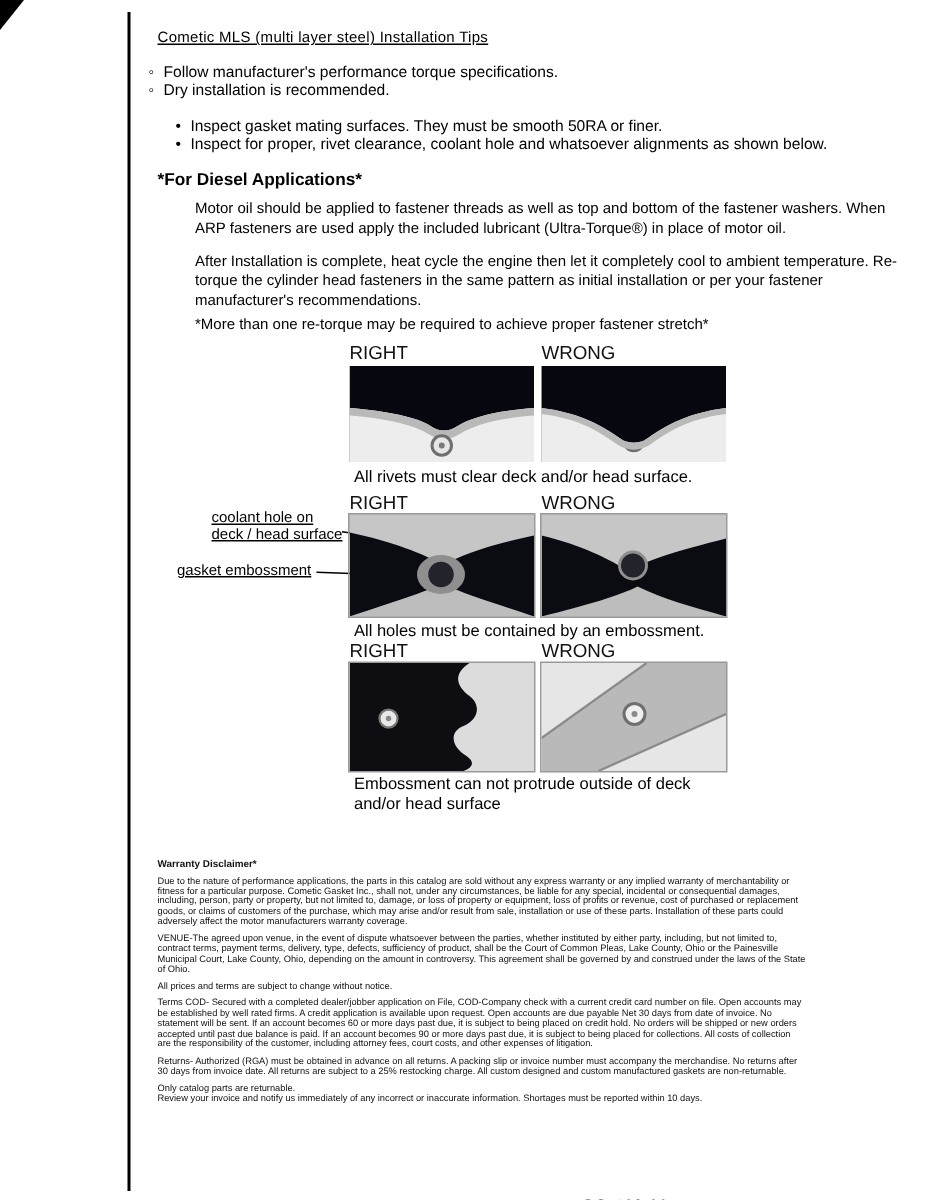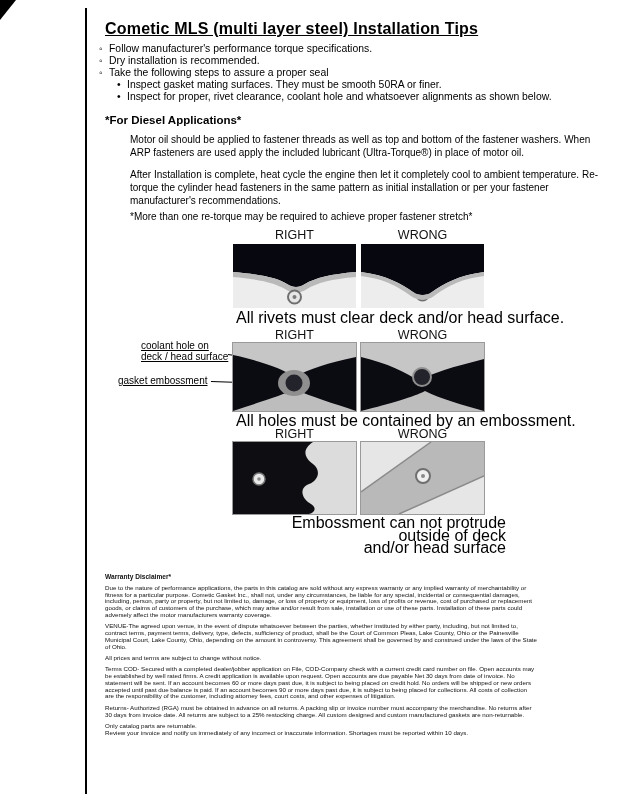--- a/index.html
+++ b/index.html
@@ -5,43 +5,43 @@
   * { margin:0; padding:0; box-sizing:border-box; }
   html,body { background:#ffffff; }
   #page {
     position:relative; width:618px; height:800px; background:#ffffff;
     font-family:"Liberation Sans", sans-serif; color:#000; overflow:hidden;
   }
   .corner-mark{ position:absolute; left:0; top:0; width:16px; height:20px;
     background:#000; clip-path:polygon(0 0,100% 0,0 100%); }
   .left-rule{ position:absolute; left:85px; top:8px; width:2px; height:786px; background:#000; }
 
-  .title{ position:absolute; left:105px; top:20px; font-size:16px; font-weight:bold;
+  .title{ position:absolute; left:105px; top:20px; font-size:10px; font-weight:normal;
     text-decoration:underline; letter-spacing:.2px; }
 
   .tip{ position:absolute; left:99px; font-size:10.4px; white-space:nowrap; }
   .tip .glyph{ display:inline-block; width:10px; }
   .t0{ top:43px } .t1{ top:55px } .t2{ top:67px }
   .sub{ left:117px; }
   .s0{ top:79px } .s1{ top:91px }
 
   .diesel-h{ position:absolute; left:105px; top:114px; font-size:11.5px; font-weight:bold; }
   .para{ position:absolute; left:90px; width:472px; font-size:10px; line-height:13px;margin-left:40px; }
   .p1{ top:133px } .p2{ top:168px } .note{ top:210px; width:500px; }
 
-  .dlabel{ position:absolute; width:123px; text-align:center; font-size:12.5px; color:#111; }
+  .dlabel{ position:absolute; width:123px; text-align:left; font-size:12.5px; color:#111; }
   .lab-r1{ top:228px } .lab-r2{ top:328px } .lab-r3{ top:427px }
   .col-right{ left:233px } .col-wrong{ left:361px }
 
   .dimg{ position:absolute; width:123px; line-height:0; }
   .dimg svg{ display:block; }
   .img-r1{ top:244px } .img-r2{ top:343px } .img-r3{ top:442px }
   .framed svg{ outline:1px solid #9a9a9a; }
 
-  .dcap{ position:absolute; left:236px; font-size:16px; line-height:12.5px;text-align:right; }
+  .dcap{ position:absolute; left:236px; font-size:11px; line-height:12.5px; }
   .cap1{ top:312px } .cap2{ top:415px } .cap3{ top:517px; width:270px; }
 
   .callout{ position:absolute; font-size:10px; line-height:11px; color:#000;text-decoration:underline; }
   .co1{ left:141px; top:340px; }
   .co2{ left:118px; top:375px; }
   .lead{ position:absolute; border-top:1.2px solid #000; transform-origin:left top; }
   .lead1{ left:228px; top:354px; width:70px; transform:rotate(8deg); }
   .lead2{ left:211px; top:381px; width:84px; transform:rotate(2deg); }
 
   .legal{ position:absolute; left:105px; top:574px; width:432px; font-size:6.2px;
@@ -58,21 +58,20 @@
 
 <div id="page">
 
   <div class="corner-mark"></div>
   <div class="left-rule"></div>
 
   <div class="title">Cometic MLS (multi layer steel) Installation Tips</div>
 
   <div class="tip t0"><span class="glyph">◦</span><span>Follow manufacturer's performance torque specifications.</span></div>
   <div class="tip t1"><span class="glyph">◦</span><span>Dry installation is recommended.</span></div>
-  <div class="tip t2"><span class="glyph">◦</span><span>Take the following steps to assure a proper seal</span></div>
   <div class="tip sub s0"><span class="glyph">•</span><span>Inspect gasket mating surfaces.  They must be smooth 50RA or finer.</span></div>
   <div class="tip sub s1"><span class="glyph">•</span><span>Inspect for proper, rivet clearance, coolant hole and whatsoever alignments as shown below.</span></div>
 
   <div class="diesel-h">*For Diesel Applications*</div>
   <div class="para p1">Motor oil should be applied to fastener threads as well as top and bottom of the fastener washers. When ARP fasteners are used apply the included lubricant (Ultra-Torque®) in place of motor oil.</div>
   <div class="para p2">After Installation is complete, heat cycle the engine then let it completely cool to ambient temperature. Re-torque the cylinder head fasteners in the same pattern as initial installation or per your fastener manufacturer's recommendations.</div>
   <div class="para note">*More than one re-torque may be required to achieve proper fastener stretch*</div>
 
   <div class="dlabel lab-r1 col-right">RIGHT</div>
   <div class="dlabel lab-r1 col-wrong">WRONG</div>

